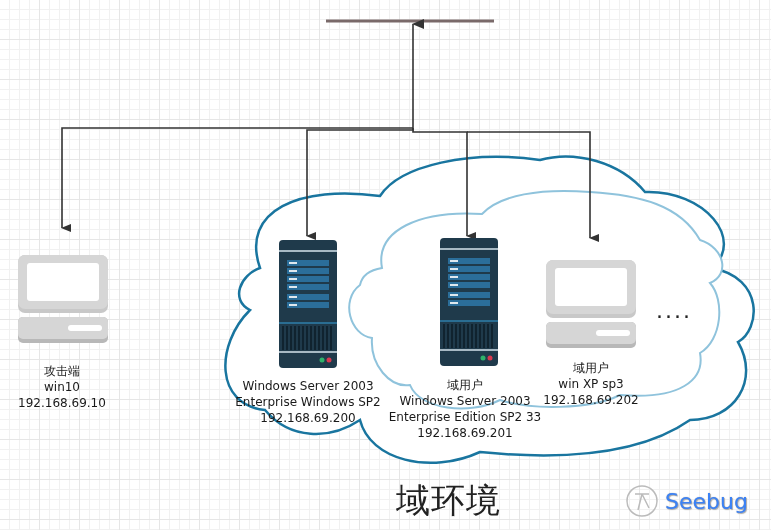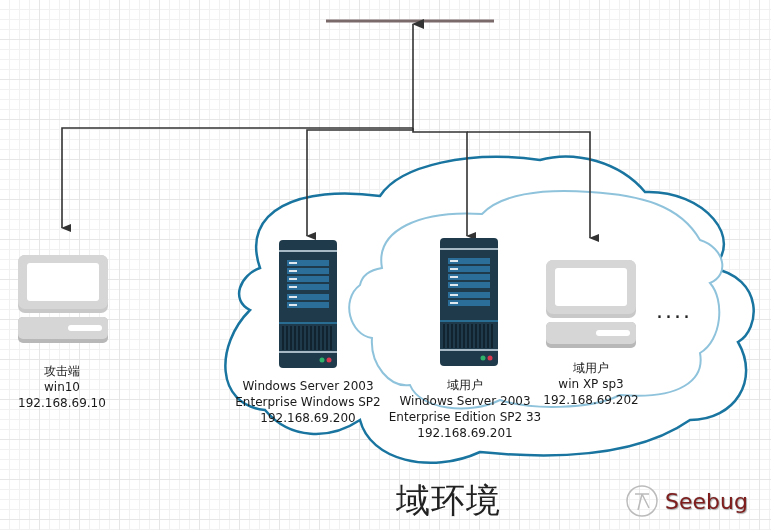--- a/index.html
+++ b/index.html
@@ -21,21 +21,21 @@
     color: #1a1a1a; white-space: nowrap; transform: translateX(-50%);
   }
   .label div { display: block; }
   .title {
     position: absolute; left: 356px; top: 478px; font-size: 34px; color: #222;
     letter-spacing: 1px;
     margin-left: 40px;
   }
   .watermark {
     position: absolute; left: 625px; top: 484px; display: flex; align-items: center;
-    color: #7f1d1d; font-size: 22px;
+    color: #3b82f6; font-size: 22px;
     text-shadow: 0 0 1px #999, 1px 1px 1px #aaa;
   }
   .watermark .logo { margin-right: 6px; }
   .dots { position: absolute; left: 656px; top: 304px; font-size: 22px; letter-spacing: 2px; color:#222; }
 </style>
 </head>
 <body>
 
 <svg class="diagram" width="771" height="530" viewBox="0 0 771 530">
   <defs>

